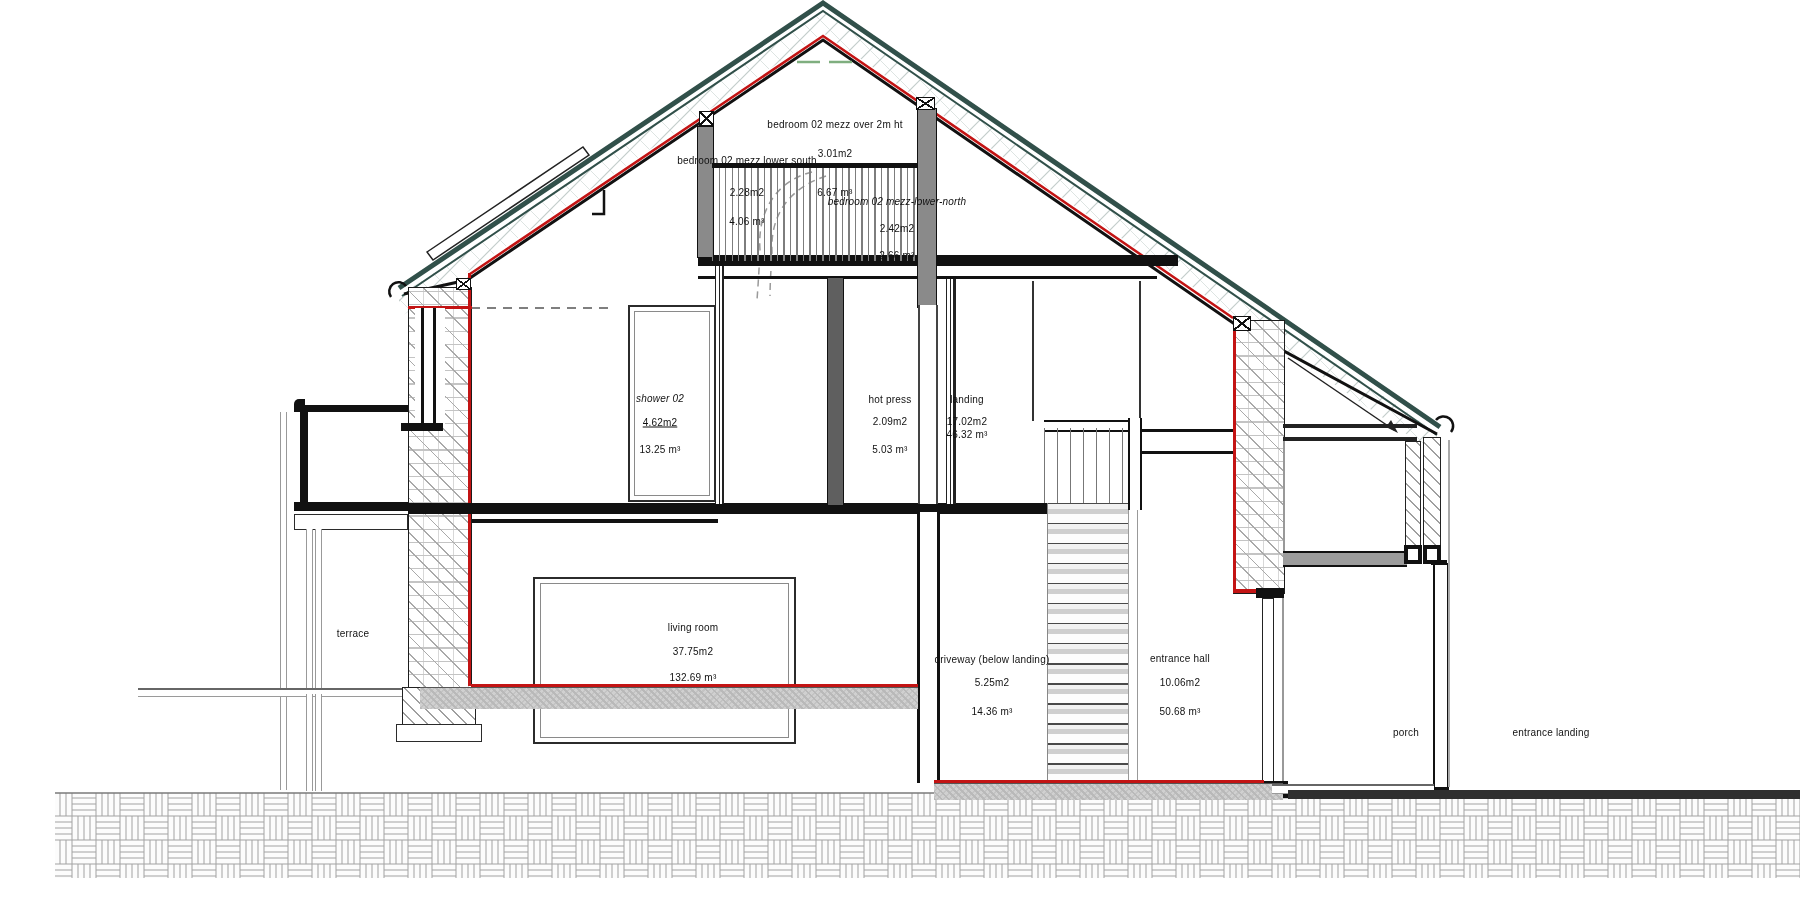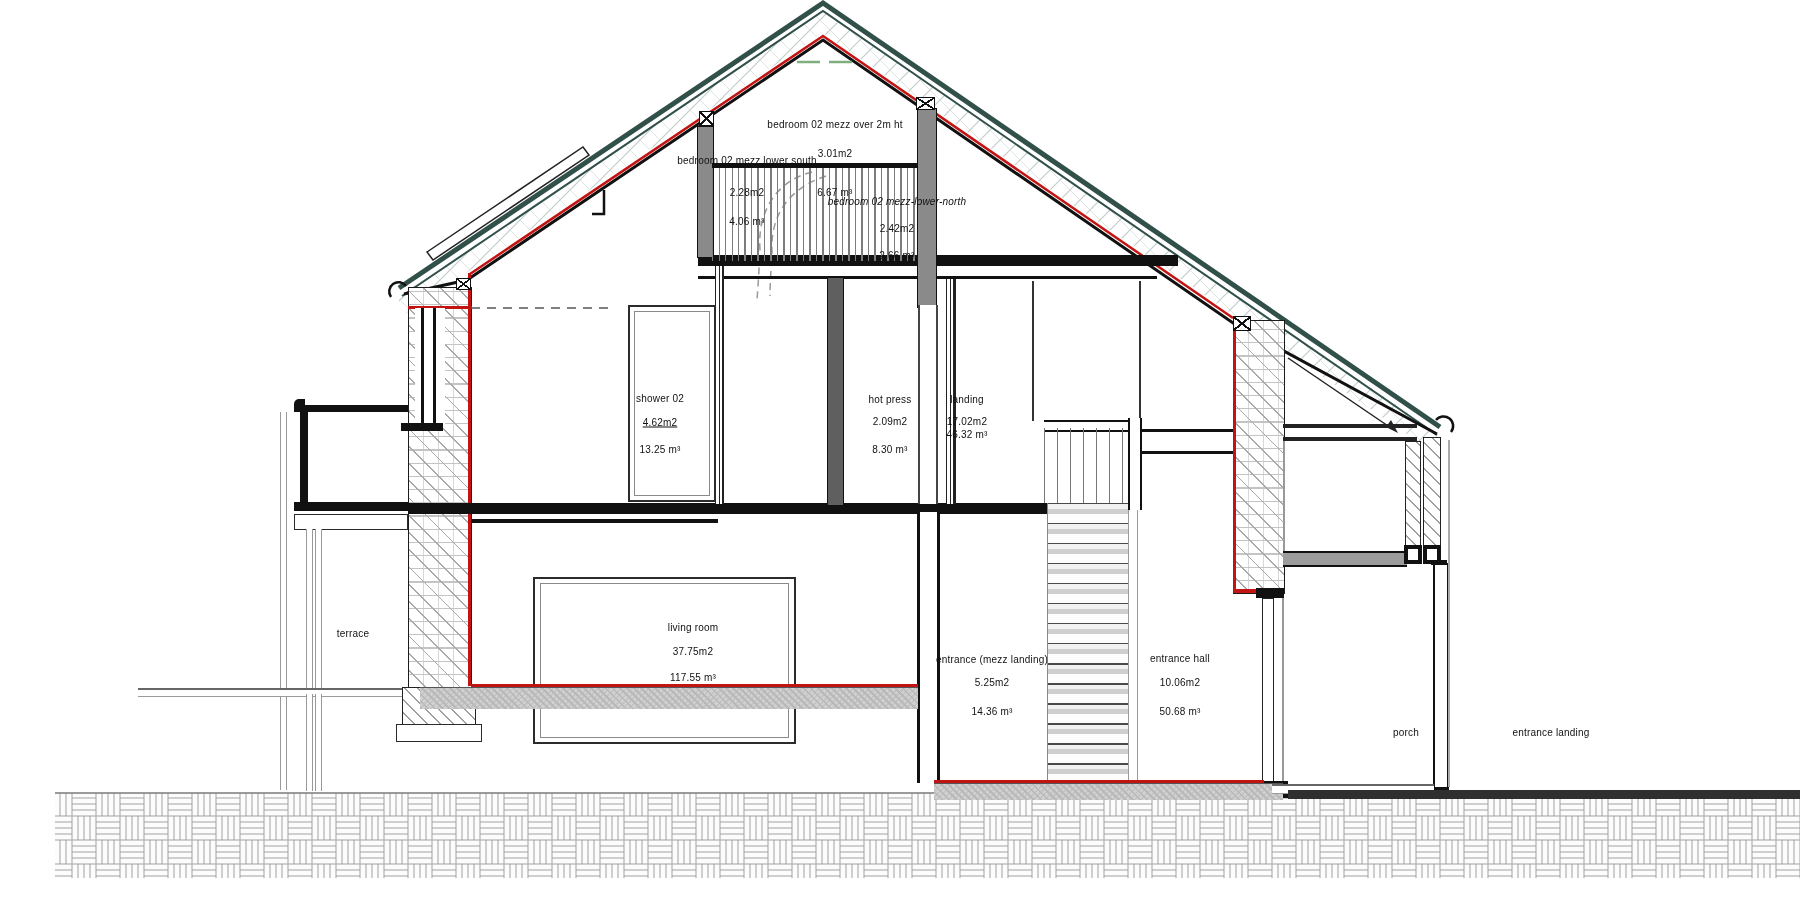--- a/index.html
+++ b/index.html
@@ -186,33 +186,33 @@
   <div id="labels">
       <div class="label" style="left: 835px; top: 124px;">bedroom 02 mezz over 2m ht</div>
       <div class="label" style="left: 835px; top: 153px;">3.01m2</div>
       <div class="label" style="left: 835px; top: 192px;">6.67 m³</div>
       <div class="label" style="left: 747px; top: 160px;">bedroom 02 mezz lower south</div>
       <div class="label" style="left: 747px; top: 192px;">2.28m2</div>
       <div class="label" style="left: 747px; top: 221px;">4.06 m³</div>
       <div class="label" style="left: 897px; top: 201px; font-style: italic;">bedroom 02 mezz-lower-north</div>
       <div class="label" style="left: 897px; top: 228px;">2.42m2</div>
       <div class="label" style="left: 897px; top: 255px;">2.66 m³</div>
-      <div class="label" style="left: 660px; top: 398px;">shower 02</div>
+      <div class="label" style="left: 660px; top: 398px; font-style: italic;">shower 02</div>
       <div class="label" style="left: 660px; top: 422px; text-decoration: underline;">4.62m2</div>
       <div class="label" style="left: 660px; top: 449px;">13.25 m³</div>
       <div class="label" style="left: 890px; top: 399px;">hot press</div>
       <div class="label" style="left: 890px; top: 421px;">2.09m2</div>
-      <div class="label" style="left: 890px; top: 449px;">8.30 m³</div>
+      <div class="label" style="left: 890px; top: 449px;">5.03 m³</div>
       <div class="label" style="left: 967px; top: 399px;">landing</div>
       <div class="label" style="left: 967px; top: 421px;">17.02m2</div>
       <div class="label" style="left: 967px; top: 434px;">46.32 m³</div>
       <div class="label" style="left: 693px; top: 627px;">living room</div>
       <div class="label" style="left: 693px; top: 651px;">37.75m2</div>
-      <div class="label" style="left: 693px; top: 677px;">117.55 m³</div>
-      <div class="label" style="left: 992px; top: 659px;">entrance (mezz landing)</div>
+      <div class="label" style="left: 693px; top: 677px;">132.69 m³</div>
+      <div class="label" style="left: 992px; top: 659px;">driveway (below landing)</div>
       <div class="label" style="left: 992px; top: 682px;">5.25m2</div>
       <div class="label" style="left: 992px; top: 711px;">14.36 m³</div>
       <div class="label" style="left: 1180px; top: 658px;">entrance hall</div>
       <div class="label" style="left: 1180px; top: 682px;">10.06m2</div>
       <div class="label" style="left: 1180px; top: 711px;">50.68 m³</div>
       <div class="label" style="left: 353px; top: 633px;">terrace</div>
       <div class="label" style="left: 1406px; top: 732px;">porch</div>
       <div class="label" style="left: 1551px; top: 732px;">entrance landing</div>
     </div>
 </div>

